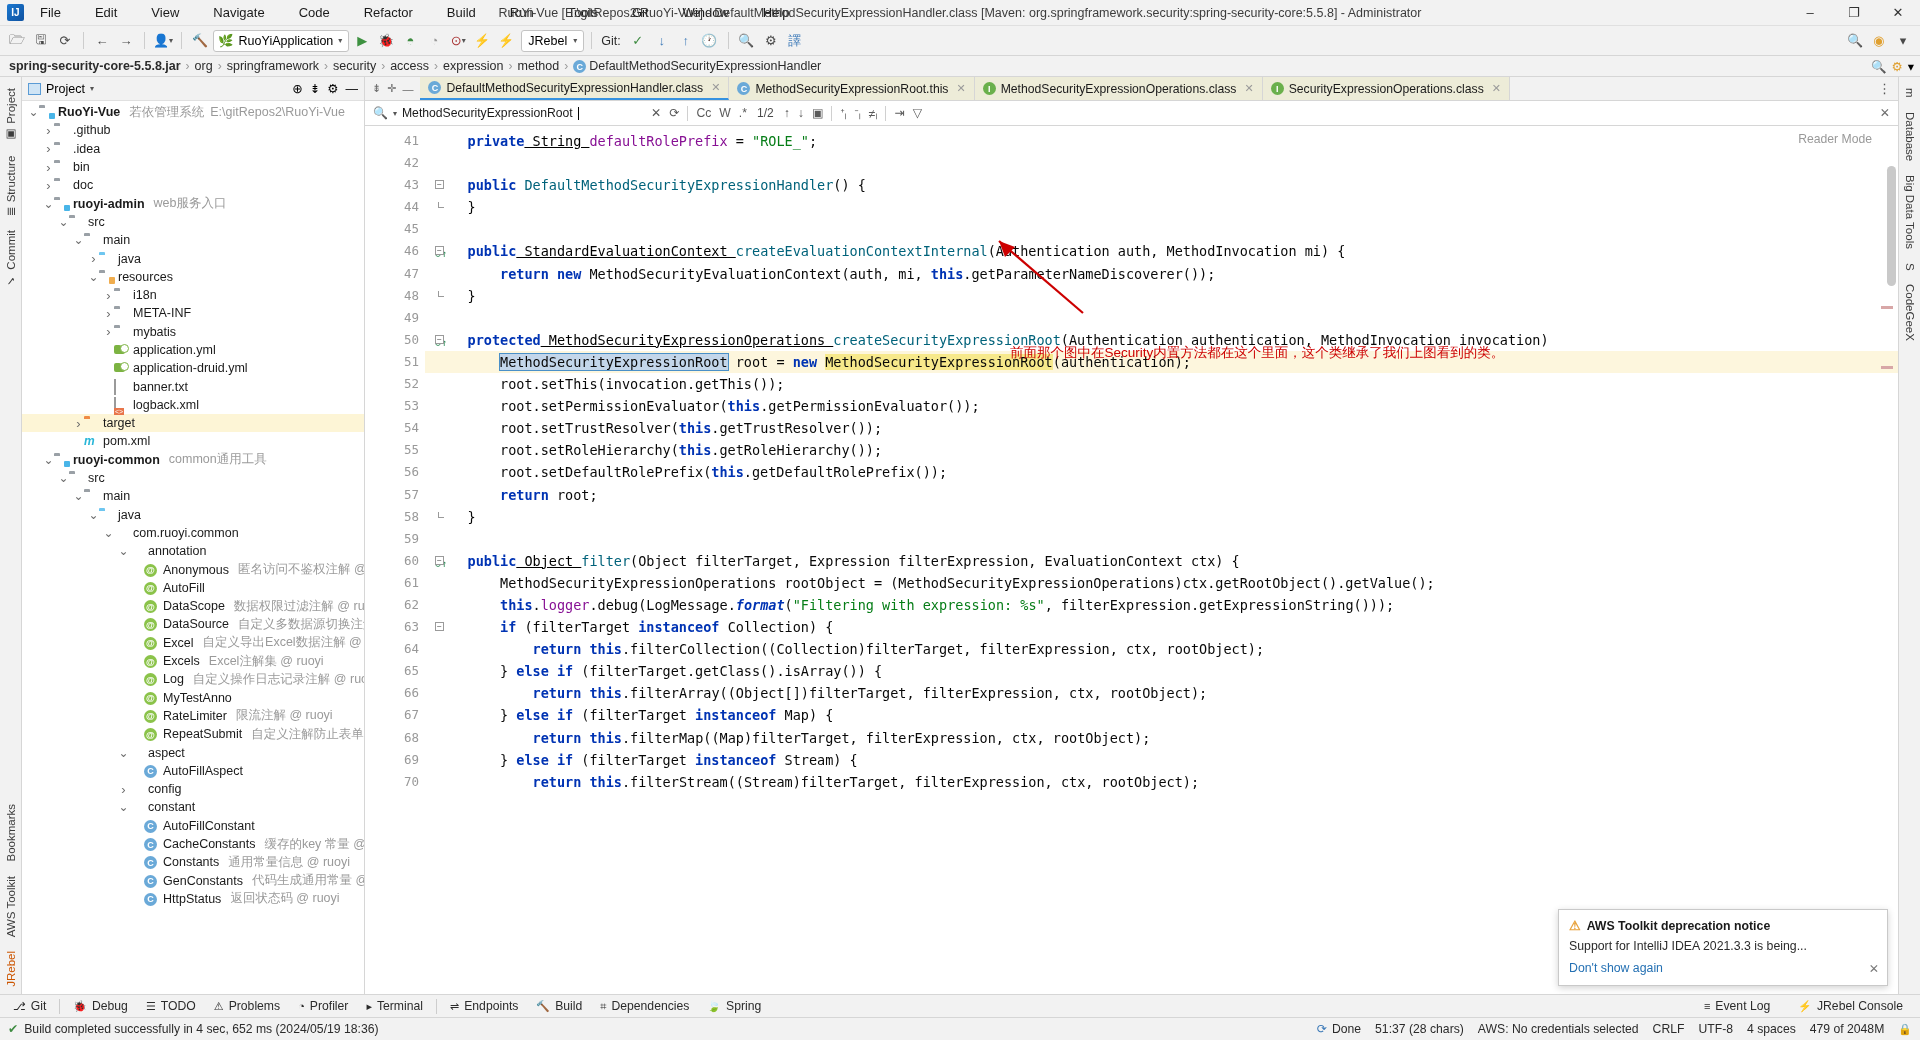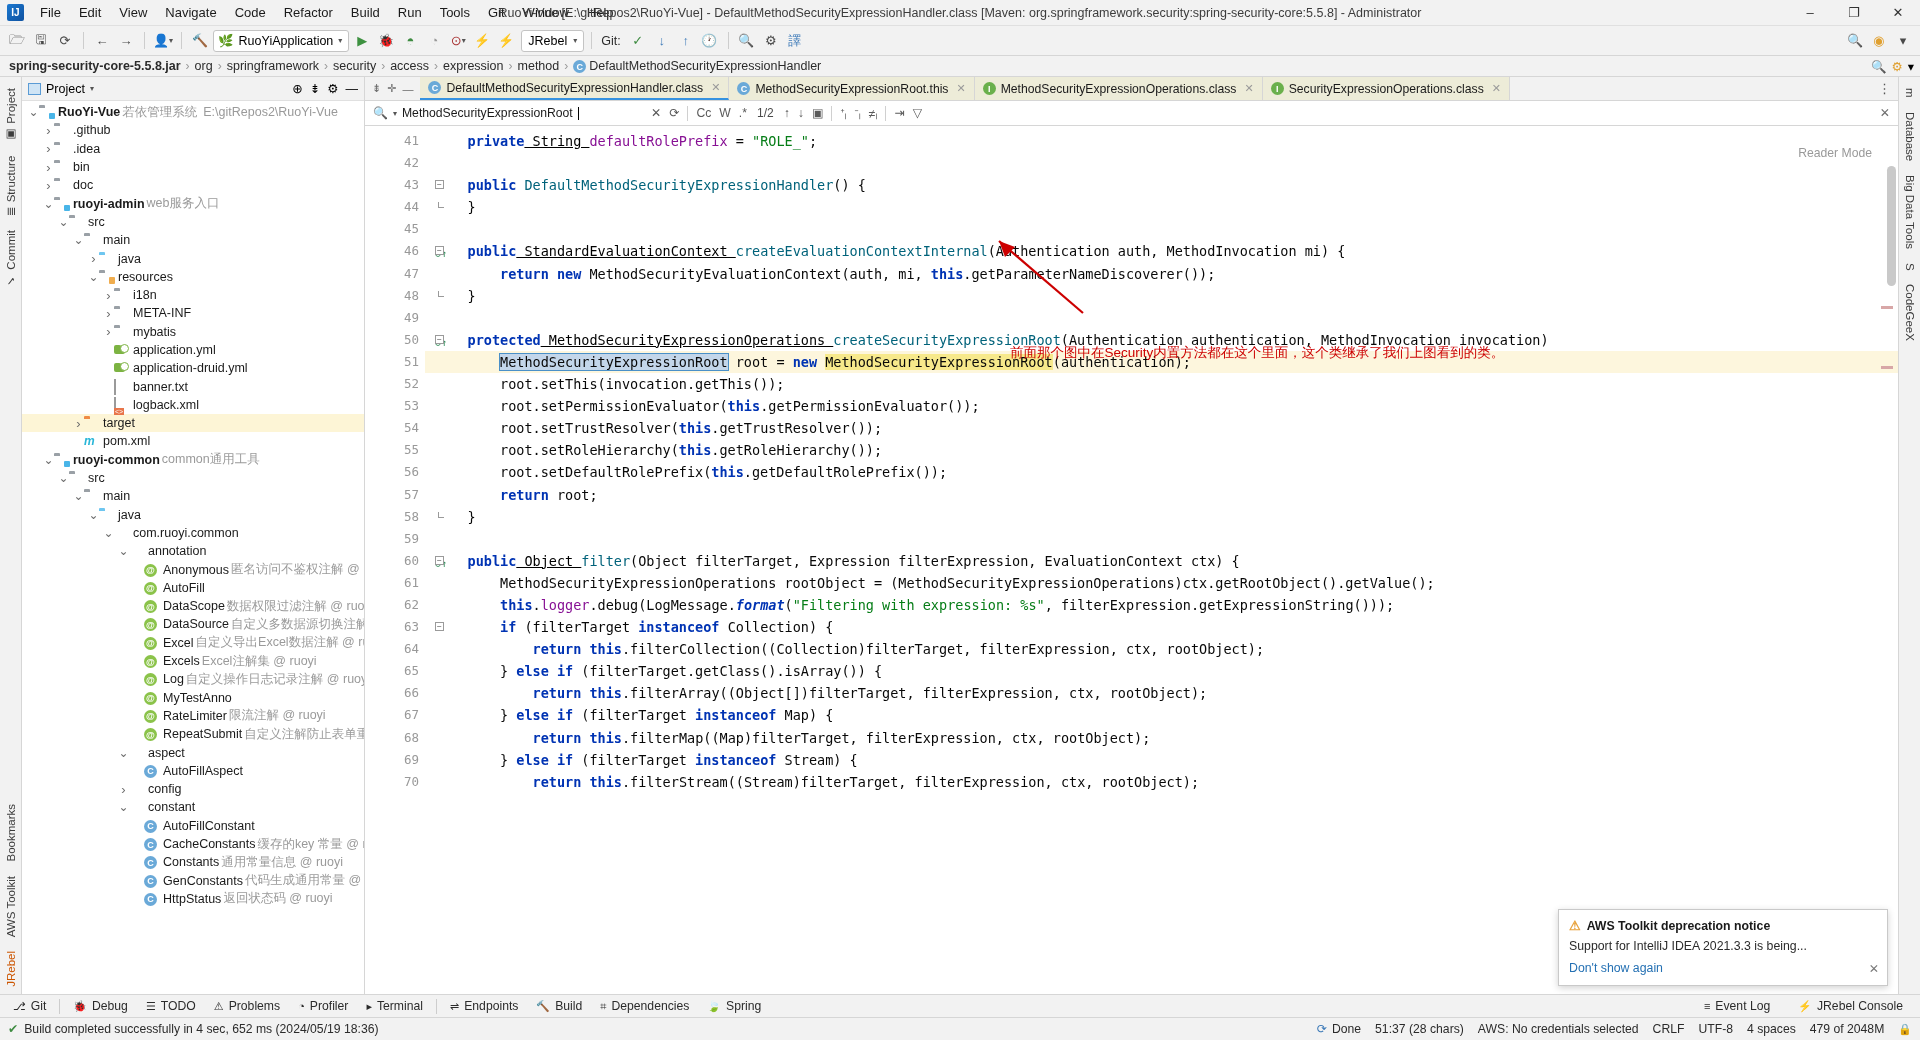--- a/index.html
+++ b/index.html
@@ -18,21 +18,21 @@
     height: 26px; display: flex; align-items: center;
     background: #f2f2f2; border-bottom: 1px solid #e0e0e0;
     position: relative; flex: 0 0 26px;
   }
   .ij-logo {
     width: 17px; height: 17px; margin: 0 7px 0 7px;
     background: linear-gradient(135deg,#1b78d0 0%,#0f52a0 100%);
     border-radius: 2px; color:#fff; font-size:10px; font-weight:bold;
     display:flex; align-items:center; justify-content:center; line-height:1;
   }
-  .menubar { display: flex; align-items: flex-end; gap: 0px; }
+  .menubar { display: flex; align-items: flex-end; gap: 16px; }
   .menuitem {
     padding: 3px 9px; font-size: 13px; color: #1a1a1a; cursor: default;
   }
   .title-text {
     position: absolute; left: 0; right: 0; text-align: center;
     font-size: 12.5px; color: #3c3c3c; pointer-events: none;
   }
   .win-controls { margin-left: auto; display: flex; align-items: center; z-index: 4; }
   .win-btn { width: 44px; height: 26px; display:flex; align-items:center; justify-content:center;
     font-size: 13px; color:#333; }
@@ -146,21 +146,21 @@
     background:#7cb342; border-radius:2px 6px 2px 2px; }
   .yml-ic:after { content:''; position:absolute; left:6px; top:1px; width:7px; height:7px;
     background:#fff; border:1.5px solid #7cb342; border-radius:50%; }
   .txt-ic { width:12px; height:13px; background:#e9e9e9; border:1px solid #9a9a9a; margin-top:1px; }
   .xml-ic { width:12px; height:13px; background:#e9e9e9; border:1px solid #9a9a9a; margin-top:1px; position:relative;}
   .xml-ic:after { content:'<>'; position:absolute; left:-1px; bottom:-3px; font-size:7px;
     background:#e8754a; color:#fff; padding:0 1px; }
   .m-ic { color:#29b6d8; font-size:12px; font-style:italic; font-weight:bold; line-height:14px; }
   .tname { color: #1a1a1a; }
   .tname.b { font-weight: bold; }
-  .tdesc { color: #9a9a9a; margin-left: 2px; }
+  .tdesc { color: #9a9a9a; margin-left: 9px; }
   .tpath { color: #9a9a9a; margin-left: 6px; }
 
   
   .editor-col { flex: 1; display: flex; flex-direction: column; min-width: 0; background: #fff; }
   .tabrow {
     height: 24px; display: flex; align-items: stretch; background: #f2f2f2;
     border-bottom: 1px solid #d6d6d6; flex: 0 0 24px;
   }
   .tabrow-lead { display: flex; align-items: center; gap: 6px; padding: 0 7px; }
   .etab {
@@ -233,21 +233,21 @@
   .stat-b { color: #0033b3; font-weight: bold; font-style: italic; }
   .sel-box { background: #c3d6ea; outline: 1px solid #4a90c8; }
   .hl-yellow { background: #f7e98b; }
 
   .annot-arrow { position: absolute; pointer-events: none; }
   .annot-text {
     position: absolute; color: #cc0000; font-size: 13.5px;
     font-family: "Liberation Sans", sans-serif; white-space: nowrap;
   }
   .reader-mode {
-    position: absolute; top: 20px; right: 26px; color: #999; font-size: 12.2px; text-align: center;
+    position: absolute; top: 6px; right: 26px; color: #999; font-size: 12.2px; text-align: center;
   }
   .scroll-marker { position: absolute; right: 5px; width: 12px; height: 3px; background: #d8a7a7; }
   .scrollbar-v {
     position: absolute; right: 2px; top: 40px; width: 9px; height: 120px;
     background: #c9c9c9; border-radius: 5px;
   }
 
   
   .popup {
     position: absolute; right: 10px; bottom: 8px; width: 330px;

